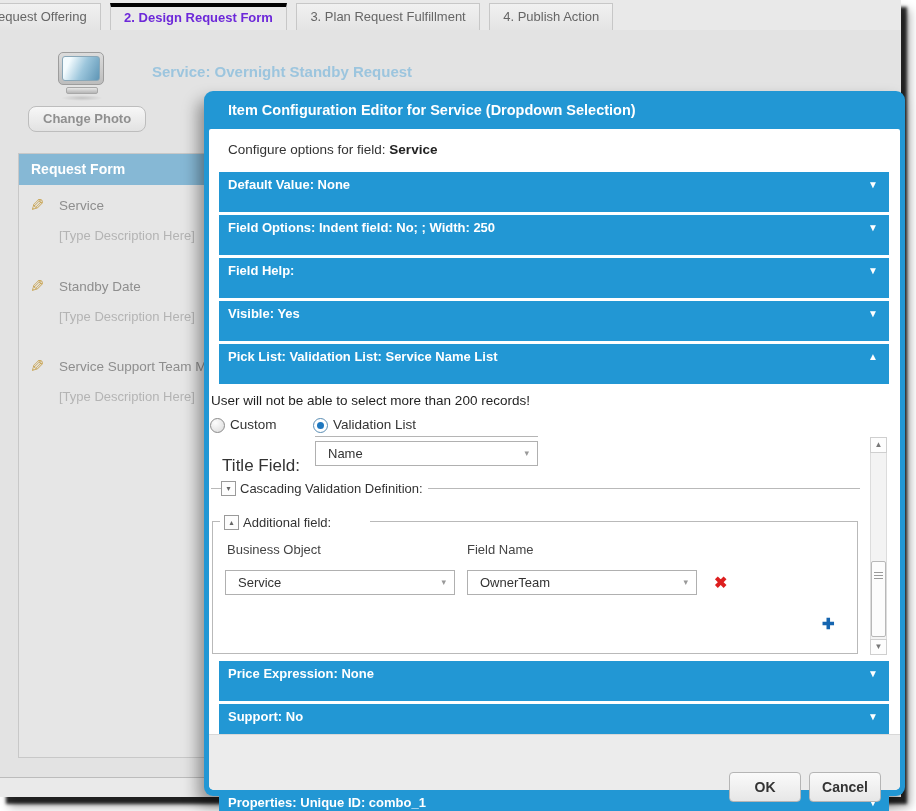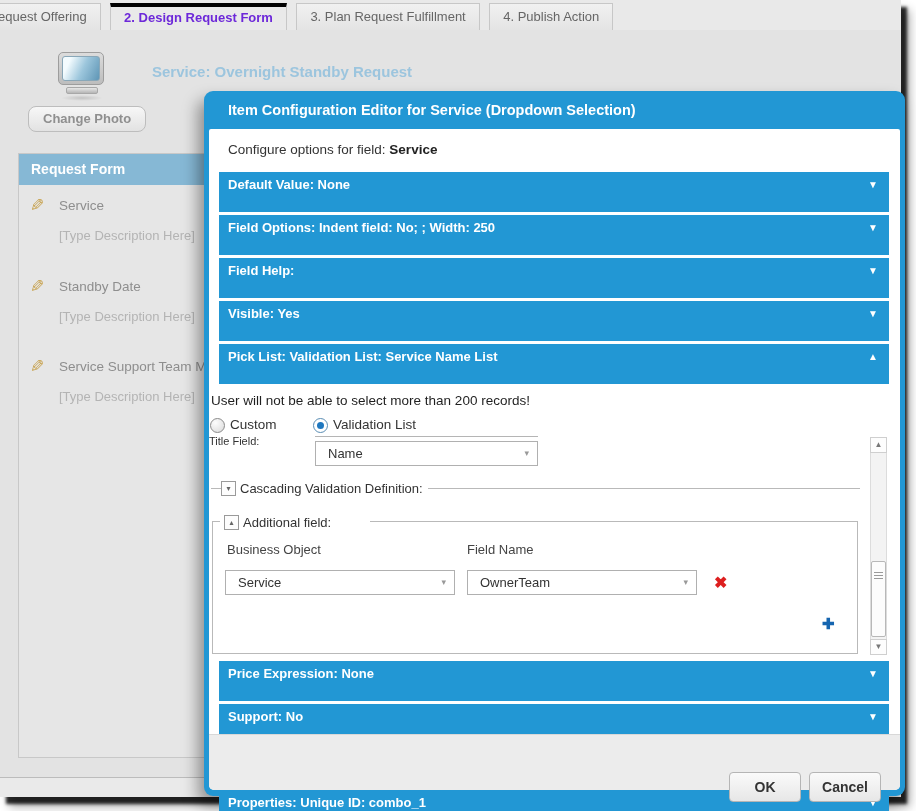--- a/index.html
+++ b/index.html
@@ -62,21 +62,21 @@
   
   .picklist { position:relative; height:274px; font-size:13px; color:#333; }
   .pl-warning { position:absolute; left:2px; top:6px; font-size:13.5px; color:#1f1f1f; }
   .radio { position:absolute; width:15px; height:15px; border:1px solid #8a8a8a; border-radius:50%;
            background:radial-gradient(circle at 35% 30%, #fdfdfd, #d9d9d9); cursor:pointer; }
   .radio.sel { border-color:#5a8db4; background:#fff; }
   .radio.sel::after { content:""; position:absolute; left:3px; top:3px; width:7px; height:7px; border-radius:50%;
                       background:#1f78c0; }
   .radio-label { position:absolute; font-size:13.5px; color:#333; cursor:default; }
   .pl-topline { position:absolute; left:106px; top:49px; width:223px; border-top:1px solid #b5b5b5; }
-  .tf-label { position:absolute; left:0; top:48px; width:104px; text-align:left; font-size:11px; }
+  .tf-label { position:absolute; left:0; top:69px; width:104px; text-align:center; font-size:17px; }
   .dd { position:absolute; height:25px; border:1px solid #b0b0b0; background:#fff; font-size:13px; color:#333;
         line-height:23px; padding-left:12px; cursor:pointer; }
   .dd .dd-arrow { position:absolute; right:8px; top:0; font-size:9px; color:#999; line-height:23px; }
   .dd-titlefield { left:106px; top:54px; width:223px; }
 
   .legend-row { position:absolute; display:flex; align-items:center; height:16px; }
   .leg-stub { width:10px; border-top:1px solid #b9b9b9; }
   .leg-btn { width:15px; height:15px; border:1px solid #9a9a9a; background:#fdfdfd; color:#666;
              font-size:8px; line-height:13px; text-align:center; cursor:pointer; flex:0 0 auto; }
   .leg-label { margin:0 5px 0 4px; font-size:13px; color:#333; white-space:nowrap;text-align:right; }

